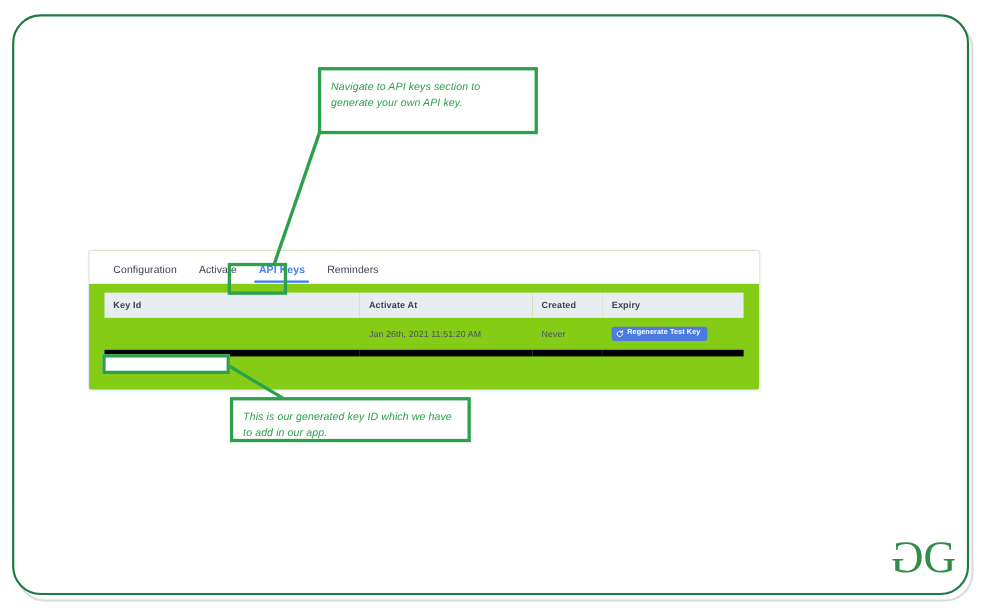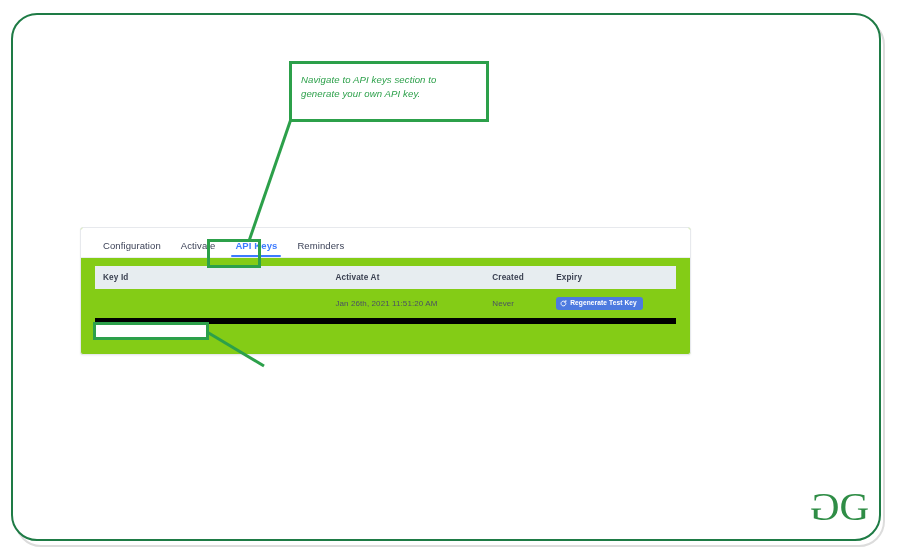--- a/index.html
+++ b/index.html
@@ -273,18 +273,21 @@
   </svg>
 
   <div class="hilite-box" style="left:207px; top:239px; width:54px; height:29px;"></div>
 
   <div class="hilite-box filled" style="left:93px; top:322px; width:116px; height:18px;"></div>
 
   <div class="callout" style="left:289px; top:61px; width:200px; height:61px;">
     <span class="ctext">Navigate to API keys section to generate your own API key.</span>
   </div>
 
+  <div class="callout" style="left:209px; top:361px; width:219px; height:41px;">
+    <span class="ctext">This is our generated key ID which we have to add in our app.</span>
+  </div>
 
   <div class="gfg-logo">
     <span class="g1">G</span><span>G</span>
   </div>
 
 </div>
 
 </body></html>

